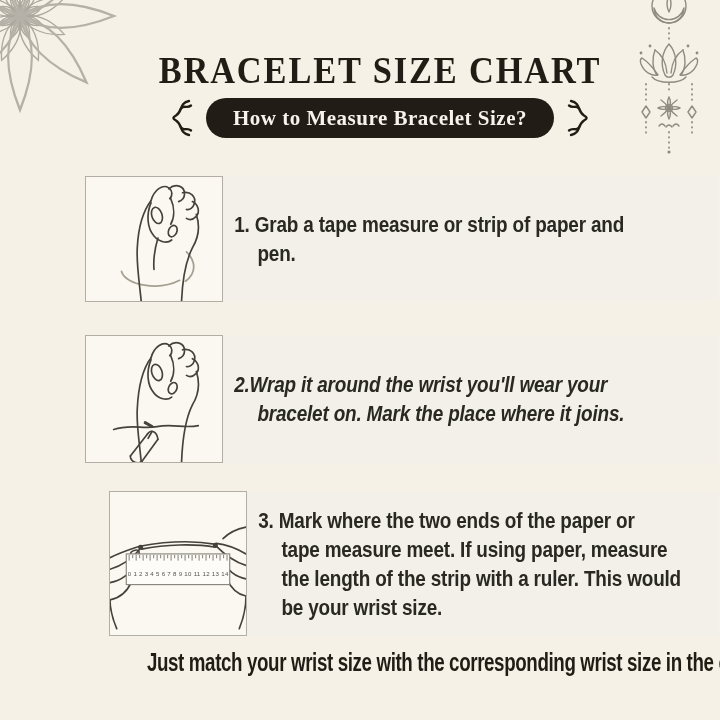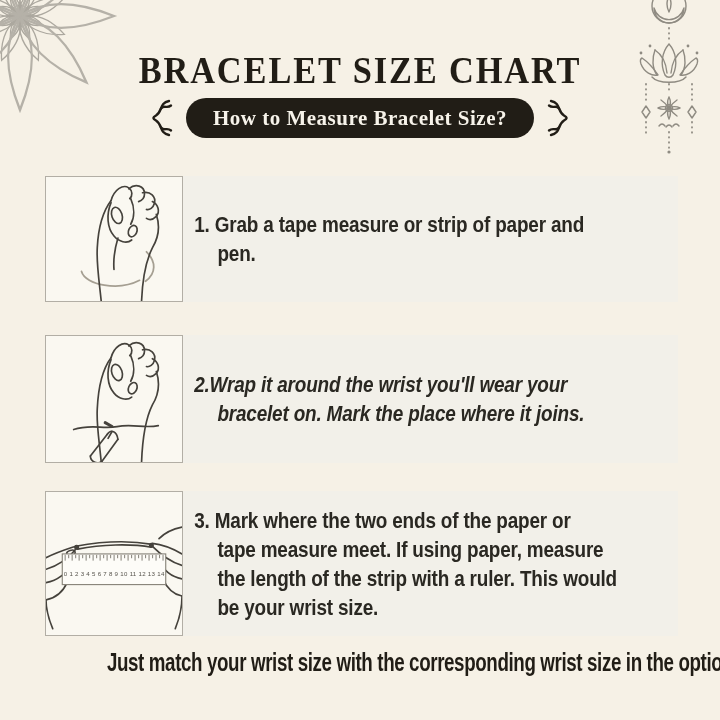--- a/index.html
+++ b/index.html
@@ -3,39 +3,39 @@
 <meta charset="utf-8">
 <style>
   :root{
     --background:#f6f1e6; --row-bg:#f2f0e9; --panel-bg:#faf8f1; --panel-border:#b2aea5;
     --ink:#211d16; --text:#2a2822; --badge-bg:#211d16; --badge-text:#f7f3ea;
     --ornament-gray:#b5b1a8; --lotus-gray:#8f8b82; --sketch:#45423c; --sketch-light:#a59f92;
   }
   *{box-sizing:border-box;}
   html,body{margin:0;padding:0;}
   body{width:720px;height:720px;font-family:"Liberation Sans",sans-serif;}
-  .page{position:relative;width:720px;height:720px;background:var(--background);overflow:hidden;}
+  .page{position:relative;width:720px;height:720px;background:var(--background);overflow:hidden;padding-left:40px;}
   .deco{position:absolute;z-index:0;pointer-events:none;}
   .deco-tl{top:-6px;left:-10px;}
   .deco-tr{top:0;right:-4px;}
   .content{position:relative;z-index:1;}
   .title{margin:50px 0 0;text-align:center;font-family:"Liberation Serif",serif;font-weight:700;
          font-size:37px;line-height:42px;letter-spacing:2px;color:var(--ink);
          transform:scaleX(.93);transform-origin:center;white-space:nowrap;}
   .badge-row{margin-top:12px;height:28px;display:flex;justify-content:center;align-items:center;gap:10px;text-align:center;}
   .badge{background:var(--badge-bg);color:var(--badge-text);font-family:"Liberation Serif",serif;
          font-weight:700;font-size:21px;line-height:24px;padding:8px 27px;border-radius:21px;
          letter-spacing:.5px;white-space:nowrap;}
   .flourish{width:30px;height:40px;}
   .flourish.right{transform:scaleX(-1);}
   .steps{margin:44px 0 0 45px;width:633px;display:flex;flex-direction:column;}
   .step-row{display:flex;background:var(--row-bg);}
   .step-row.r1{height:126px;margin-bottom:33px;}
   .step-row.r2{height:128px;margin-bottom:28px;font-style:italic;}
-  .step-row.r3{height:145px;}
+  .step-row.r3{height:145px;margin-left:24px;}
   .illus{flex:none;width:138px;height:100%;background:var(--panel-bg);border:1px solid var(--panel-border);}
   .illus svg{display:block;width:100%;height:100%;}
   .step-text{flex:1;display:flex;flex-direction:column;justify-content:center;padding-left:13px;
              transform:scaleX(.86);transform-origin:left center;}
   .ln{margin:0;font-size:22px;font-weight:700;line-height:29px;color:var(--text);
       letter-spacing:-.2px;white-space:nowrap;}
   .ln.indent{padding-left:27px;}
   .footer{margin-top:11px;text-align:center;}
   .note{display:inline-block;font-size:25px;font-weight:700;line-height:30px;color:var(--ink);
         letter-spacing:-.5px;white-space:nowrap;transform:scaleX(.75);transform-origin:center;}

